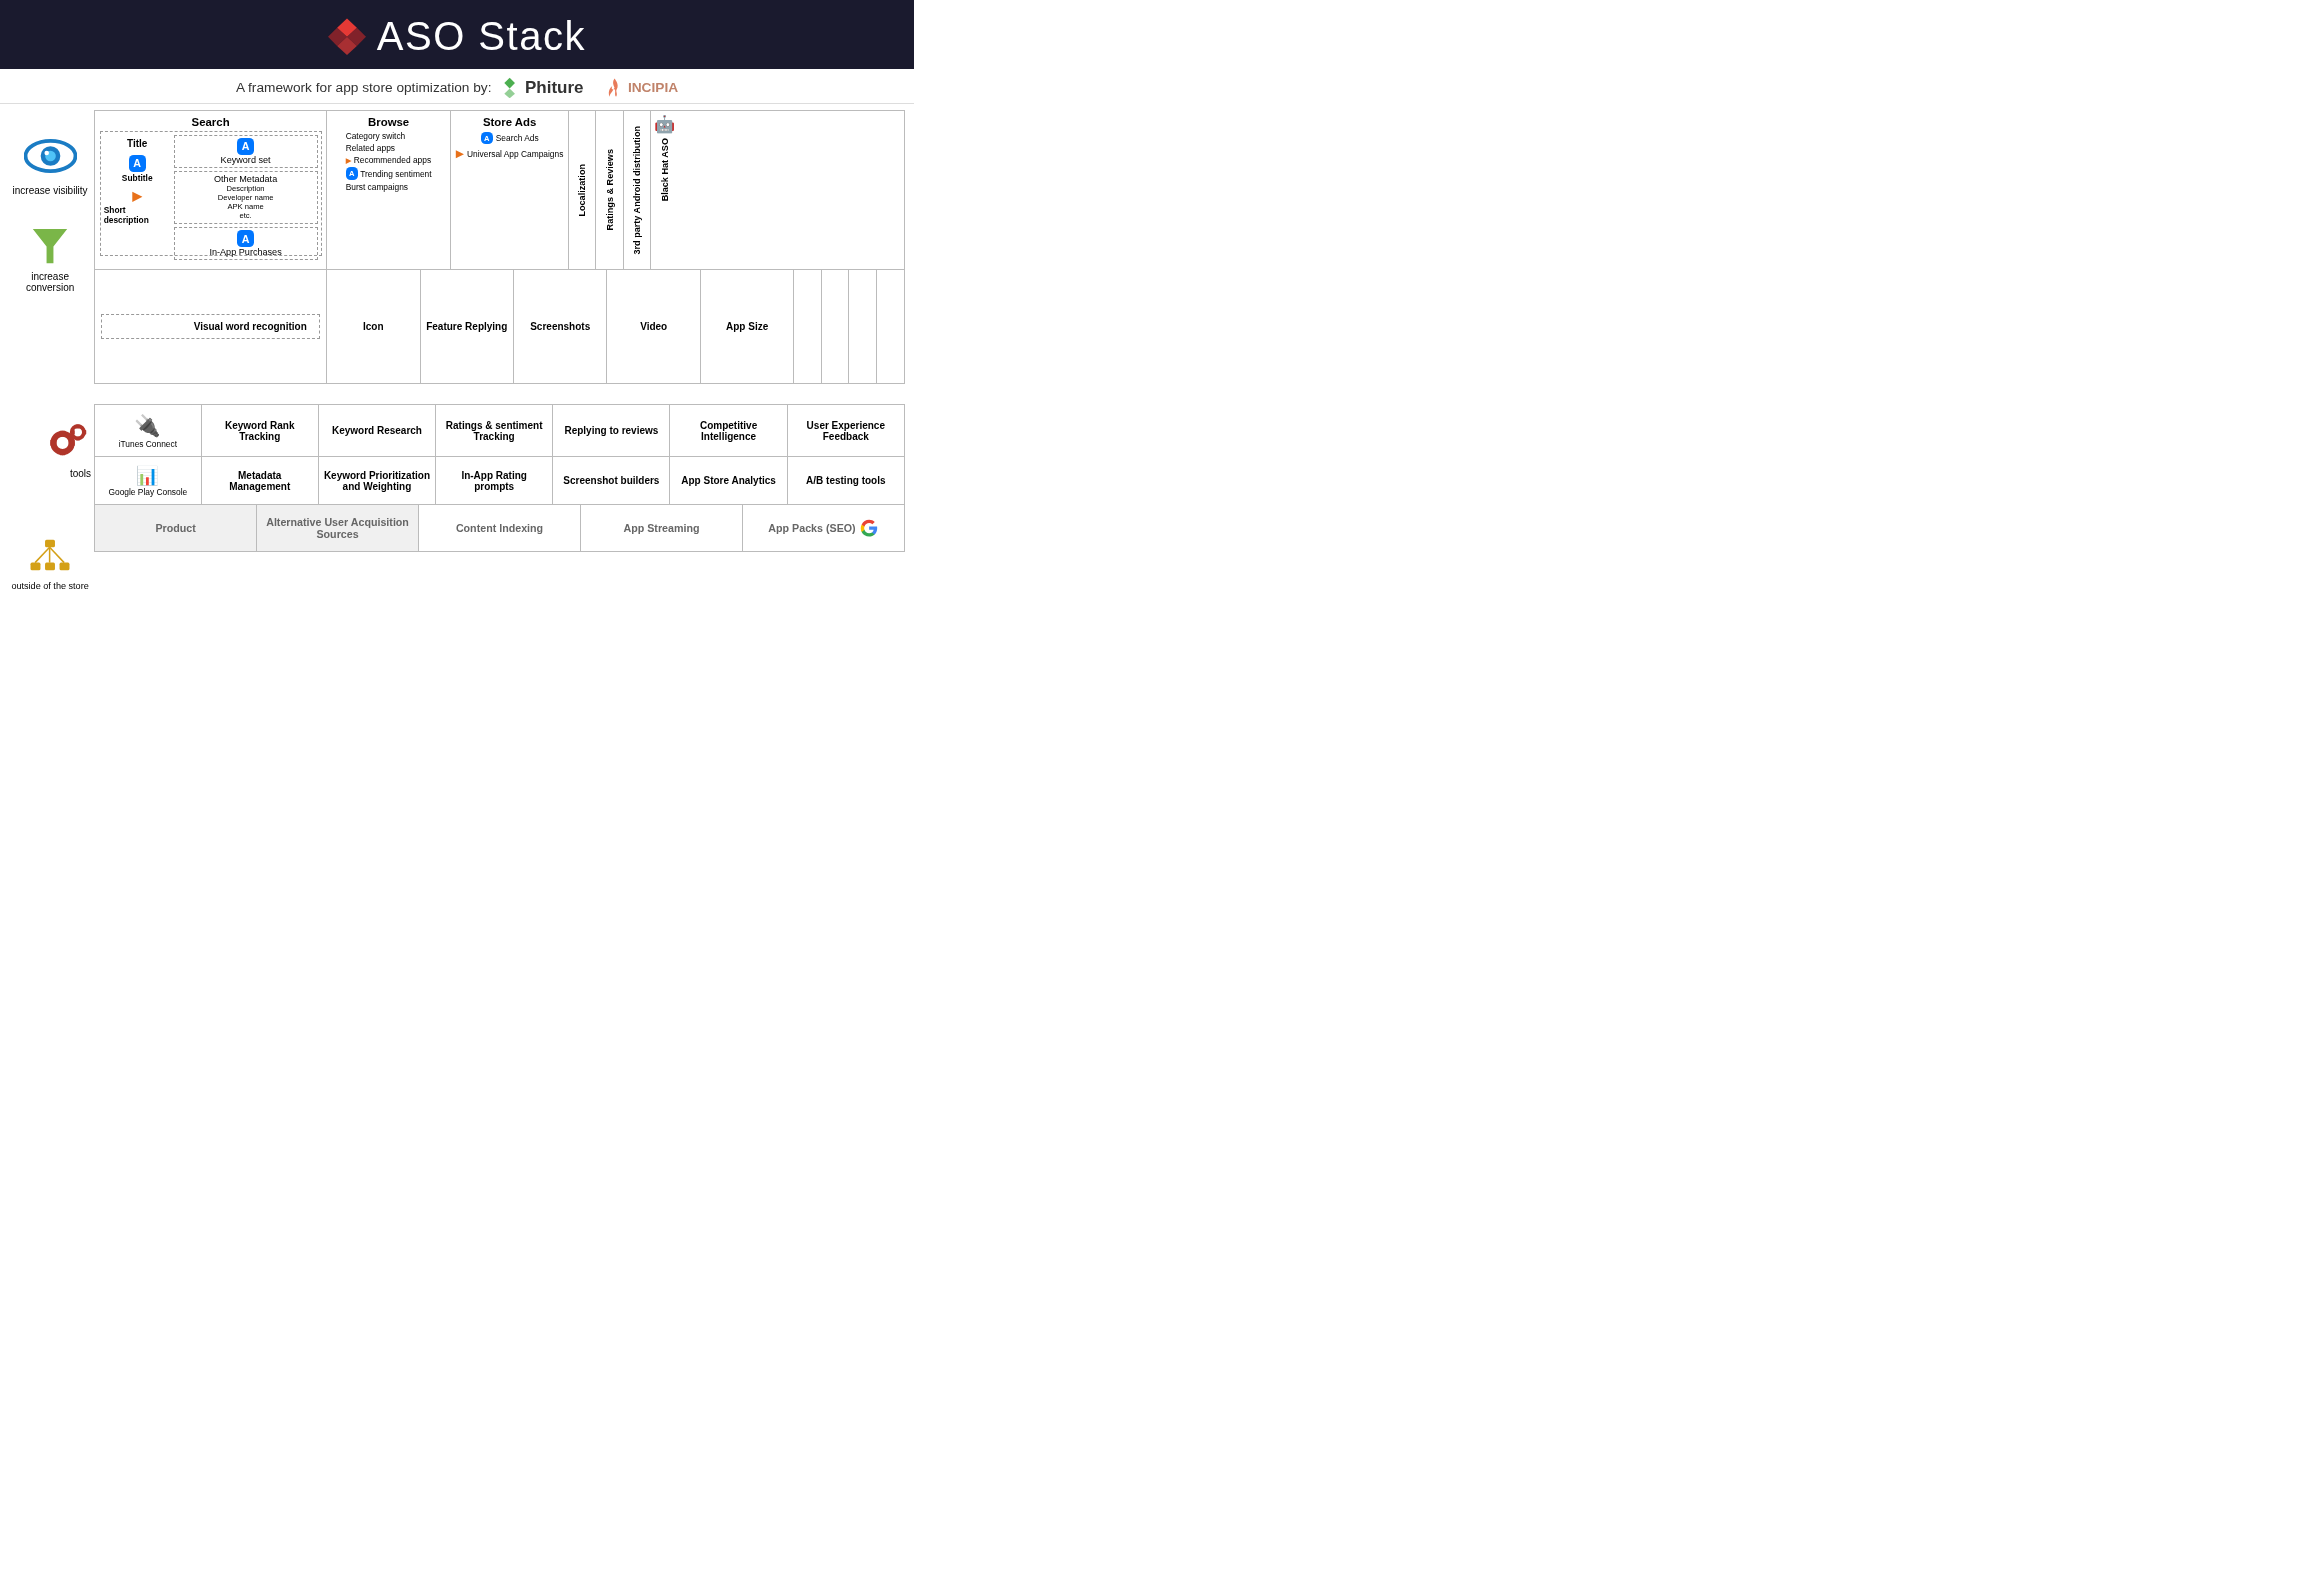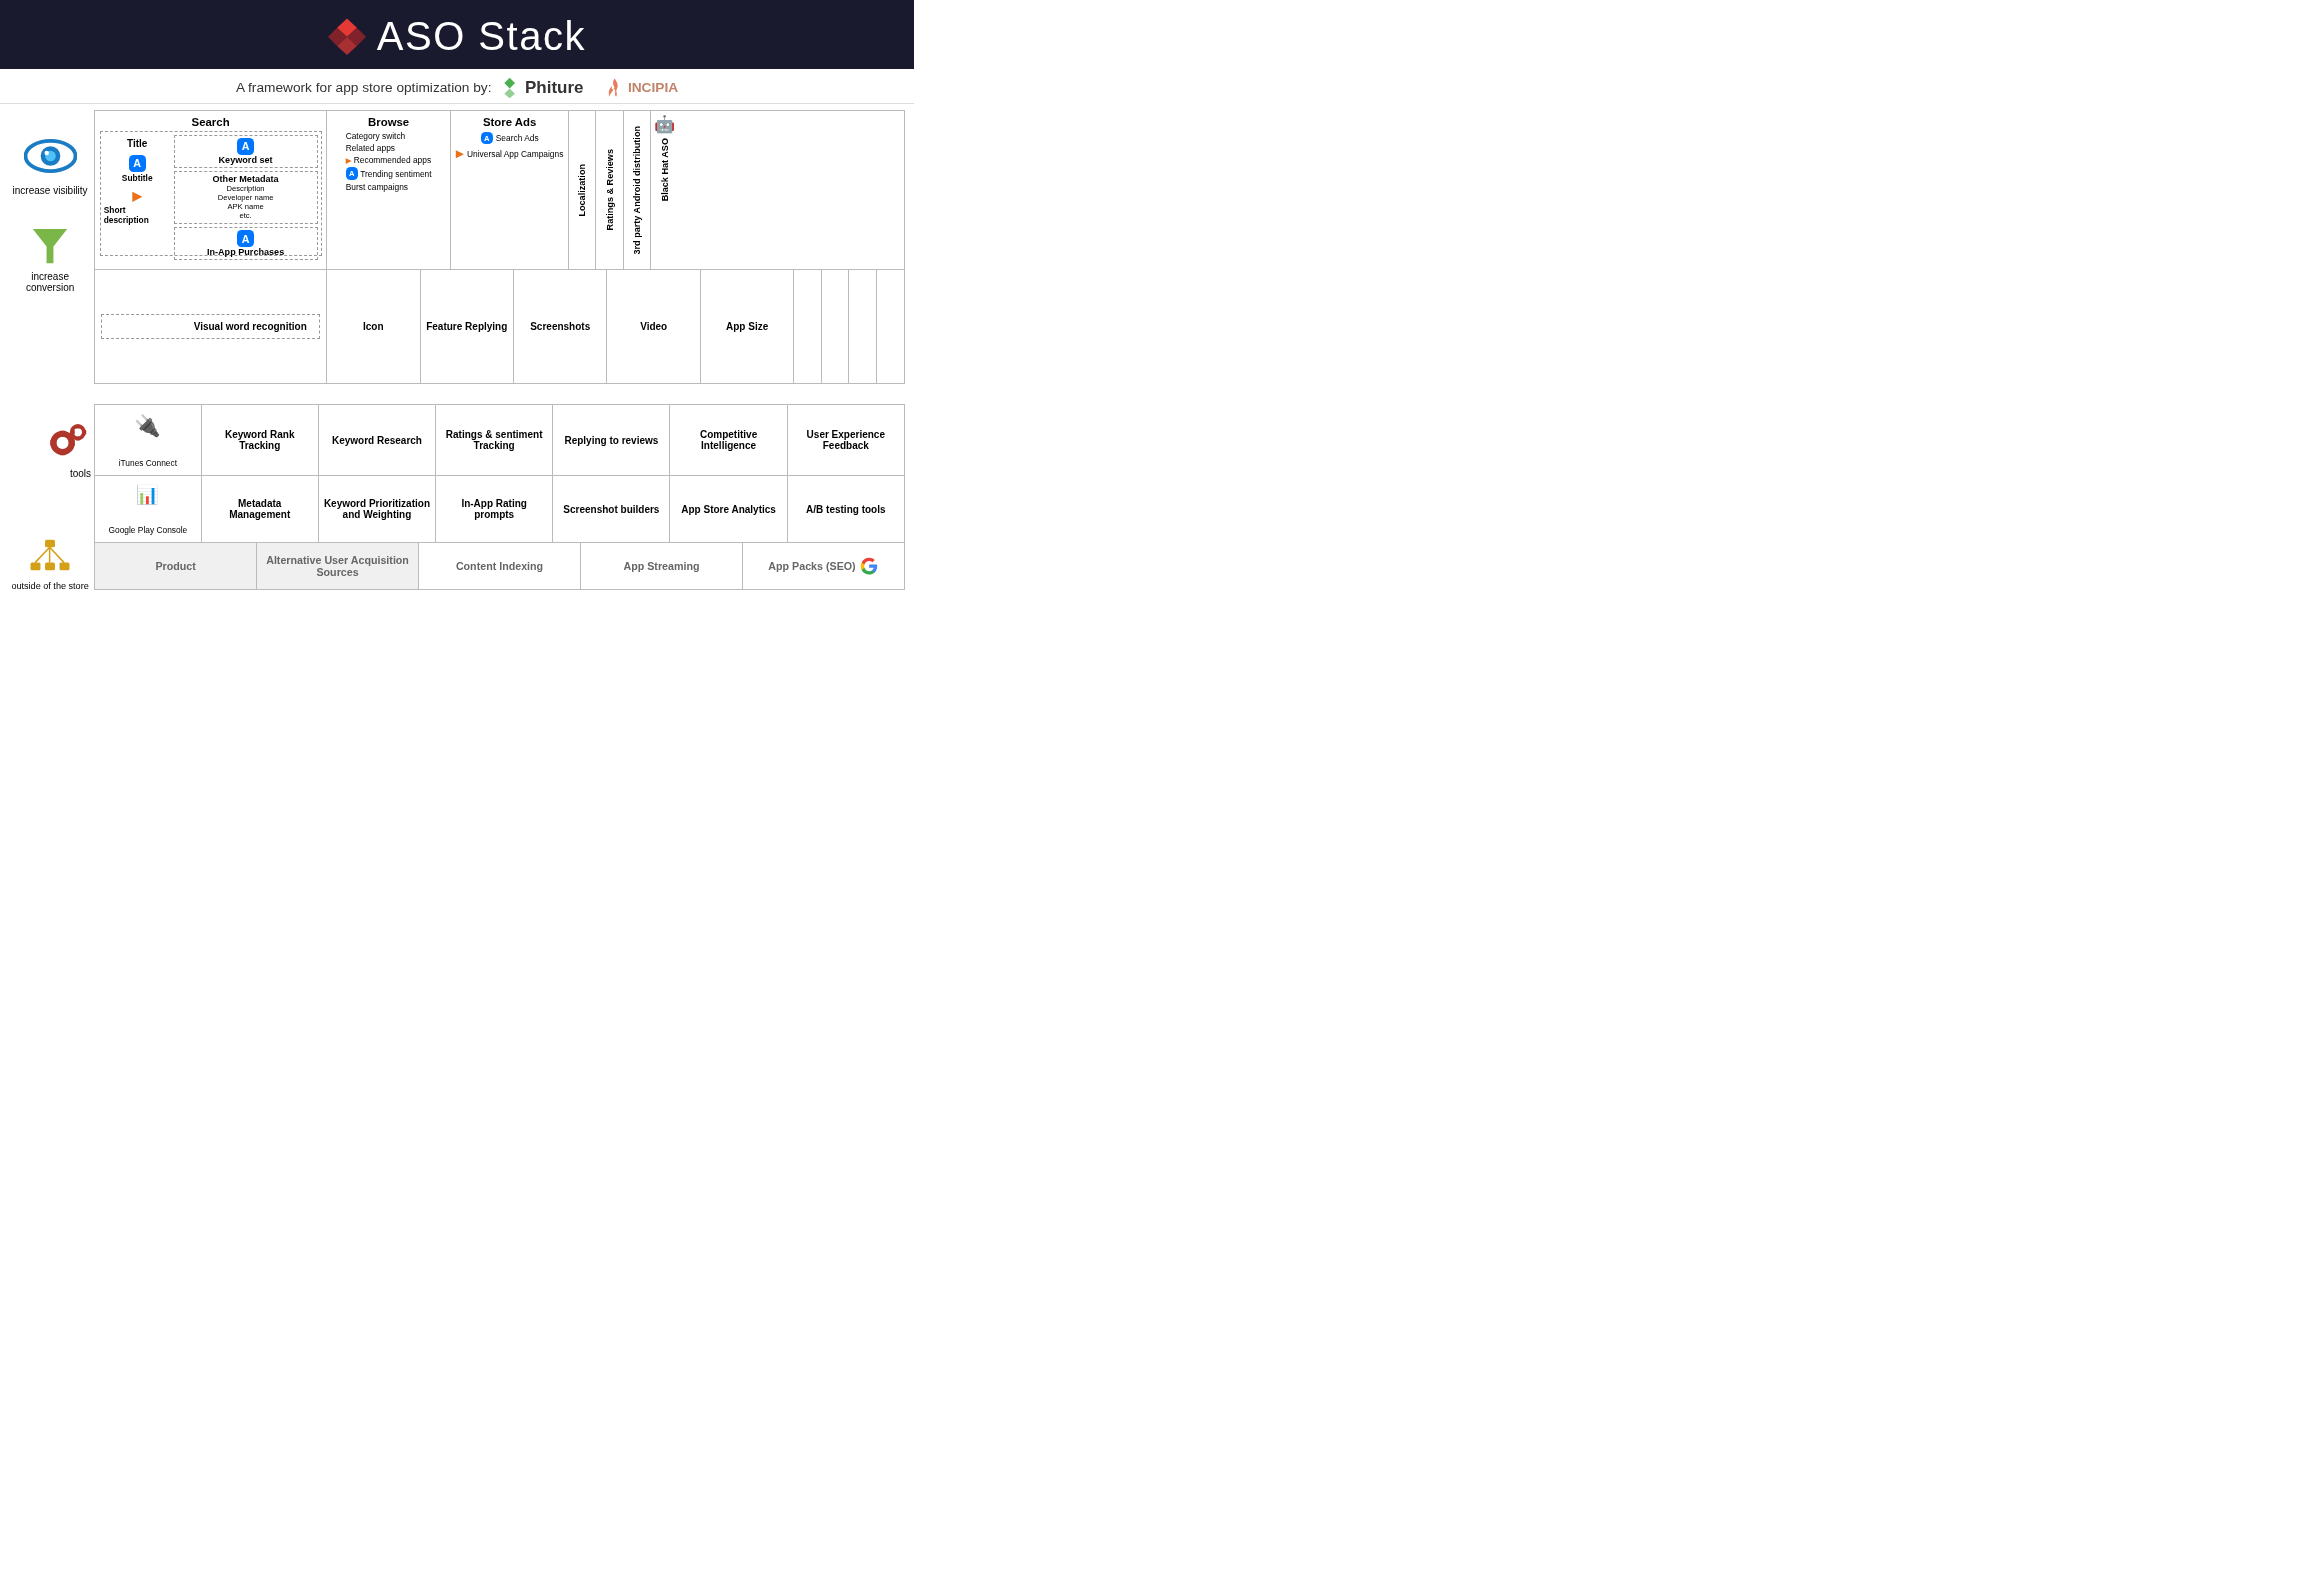--- a/index.html
+++ b/index.html
@@ -118,21 +118,21 @@
       font-weight: bold;
       gap: 1.5px;
     }
     .dashed-box {
       border: 0.8px dashed #999;
       padding: 2.3px 3.8px;
       font-size: 8.4px;
       text-align: center;
     }
     .dashed-box-bold {
-      font-weight: bold;
+      font-weight: normal;
       font-size: 9.1px;
     }
 
     
     .vert-col {
       border-right: 0.8px solid #bbb;
       width: 27.4px;
       flex-shrink: 0;
       display: flex;
       align-items: center;
@@ -191,21 +191,20 @@
       text-align: center;
       font-size: 10px;
       font-weight: bold;
     }
     .tcell:last-child {
       border-right: none;
     }
     .tcell-logo {
       font-size: 8.4px;
       font-weight: normal;
-      margin-top: 19px;
     }
 
     
     .outside-row {
       border: 0.8px solid #bbb;
       border-top: none;
       display: flex;
       flex-direction: row;
     }
     .ocell {

